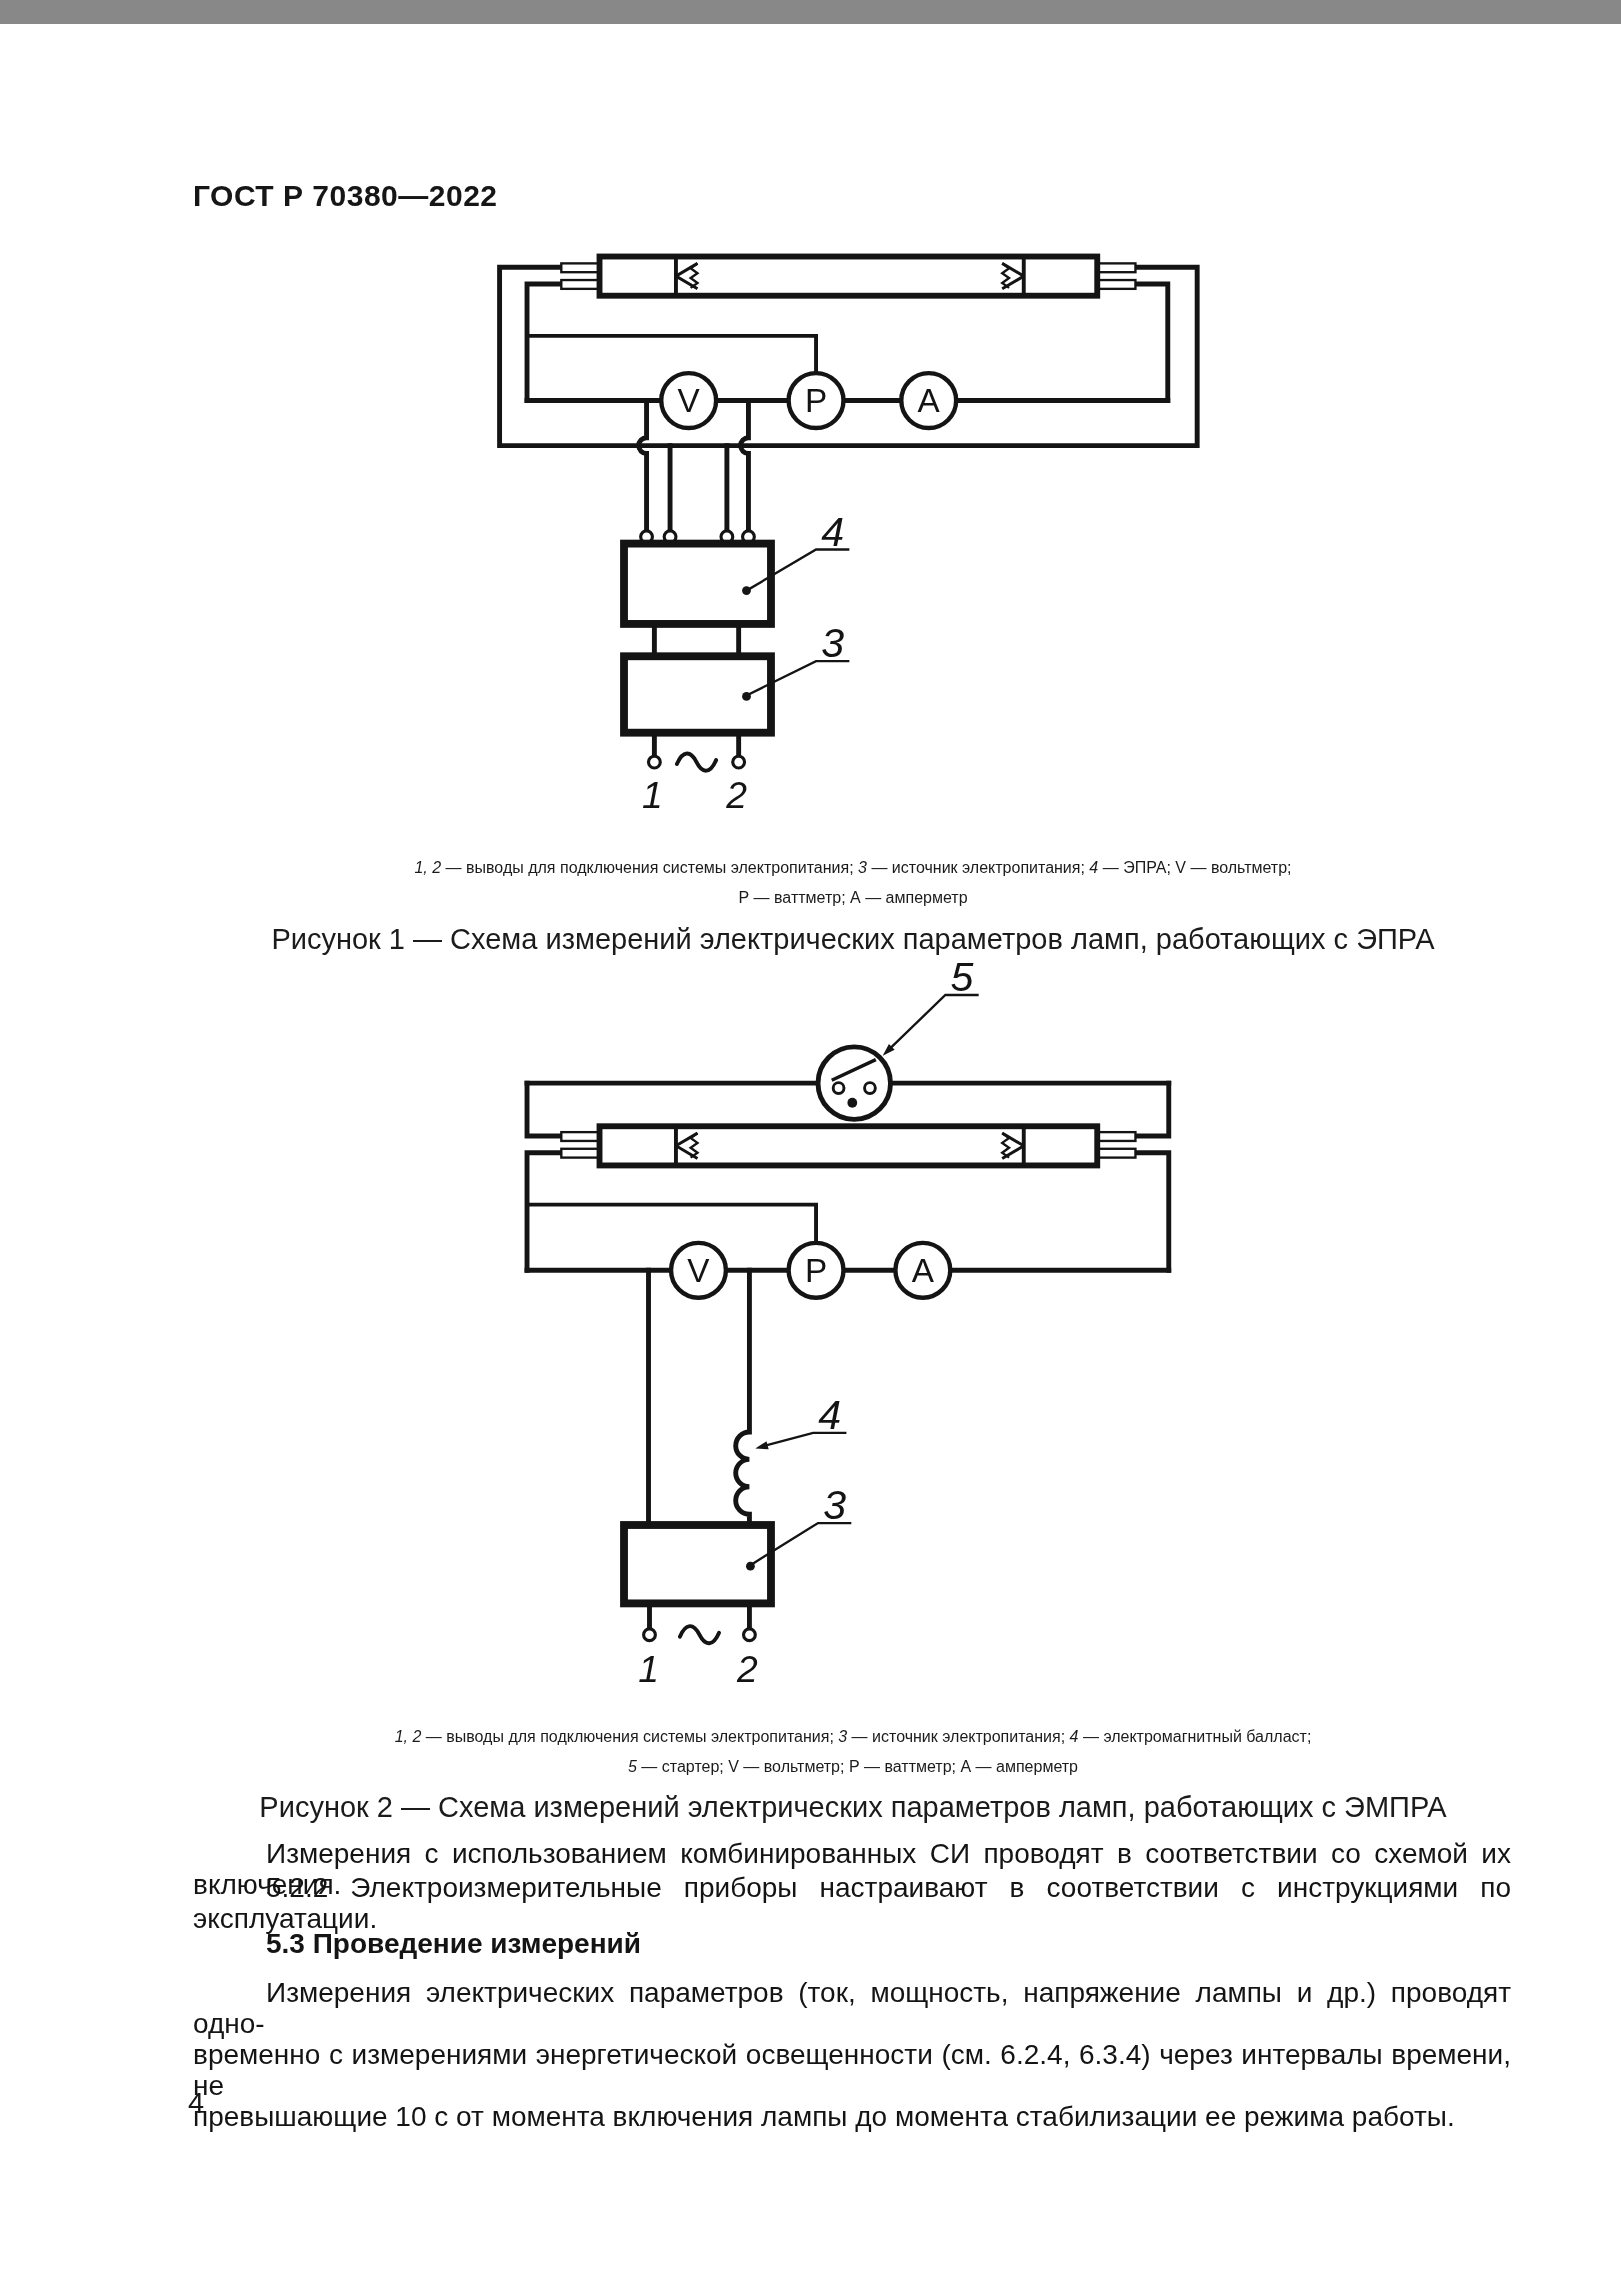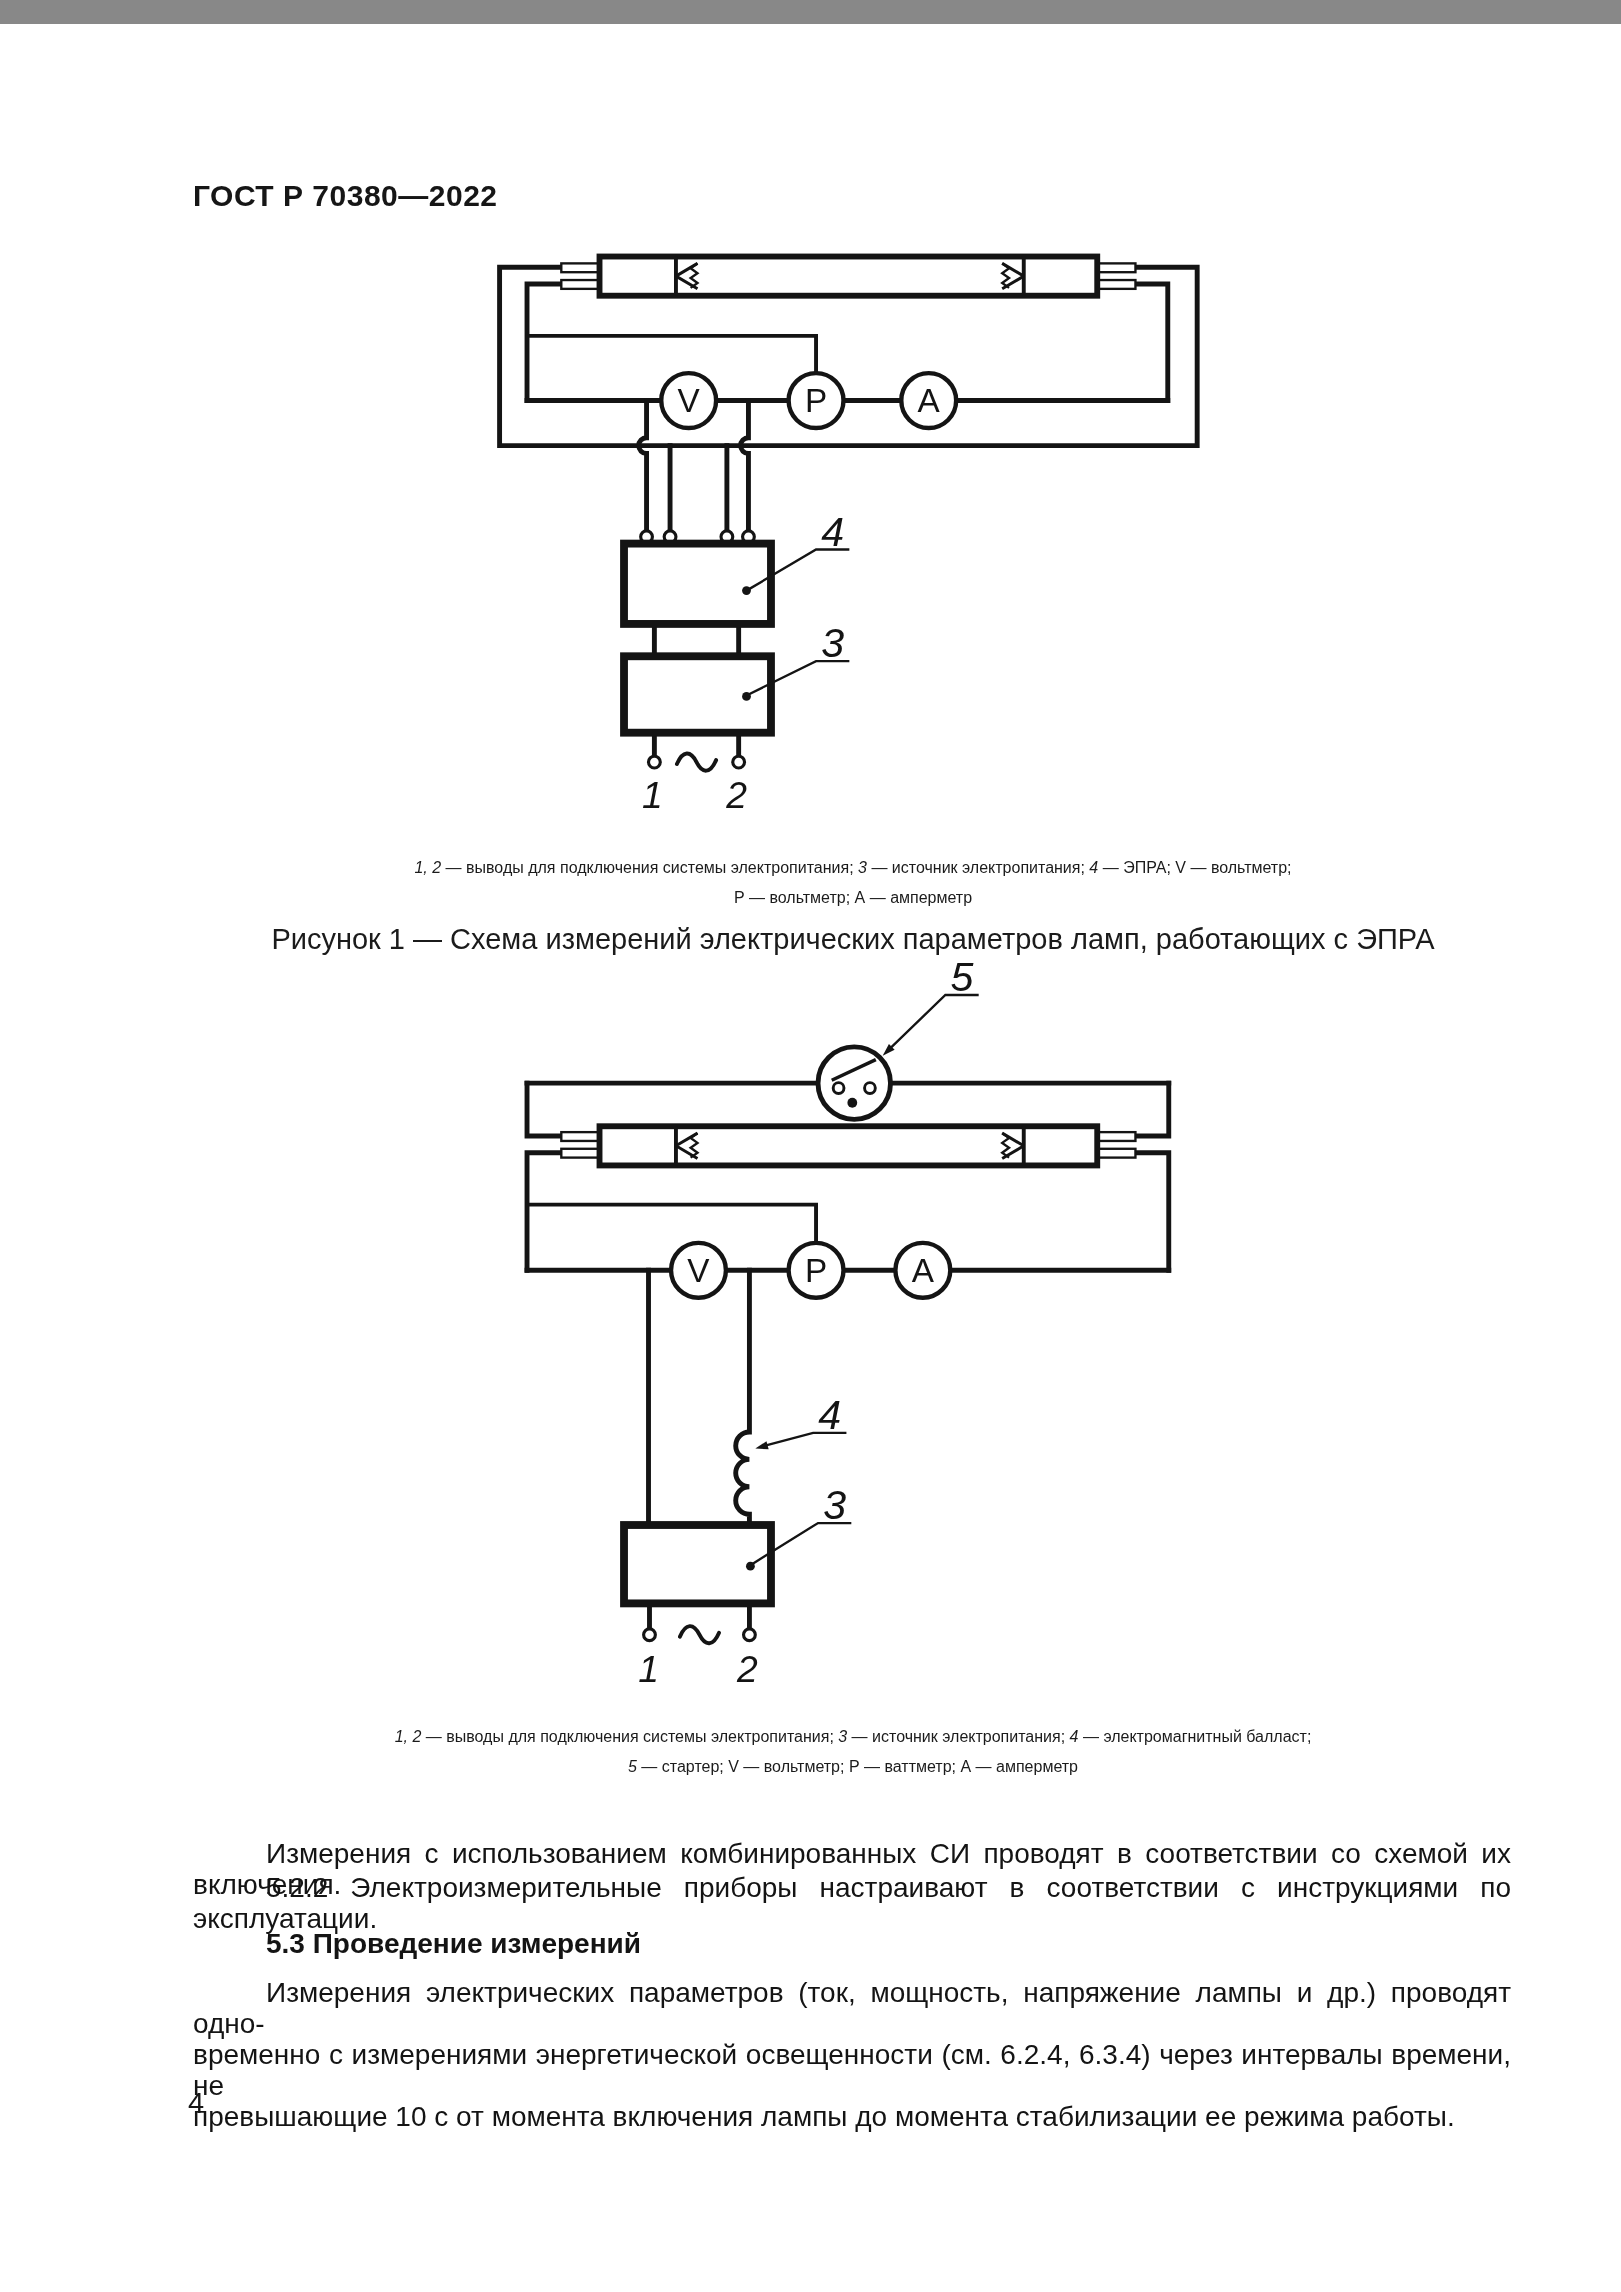--- a/index.html
+++ b/index.html
@@ -112,21 +112,21 @@
       <circle cx="668" cy="753" r="6" fill="#ffffff" stroke="#141414" stroke-width="3.2"></circle>
       <circle cx="754" cy="753" r="6" fill="#ffffff" stroke="#141414" stroke-width="3.2"></circle>
       <path d="M691,755 C697,741 705,741 711,753 C717,765 725,765 731,751" stroke="#141414" stroke-width="4" fill="none" stroke-linecap="round"></path>
       <text class="term-num" x="666" y="800" text-anchor="middle">1</text>
       <text class="term-num" x="752" y="800" text-anchor="middle">2</text>
     </g>
   </svg>
 
   <div class="abs caption-block" style="top:829px;">
     <div><span style="font-style: italic;">1, 2</span><span> — выводы для подключения системы электропитания; </span><span style="font-style: italic;">3</span><span> — источник электропитания; </span><span style="font-style: italic;">4</span><span> — ЭПРА; V — вольтметр;</span></div>
-    <div><span>Р — вольтметр; А — амперметр</span></div>
+    <div><span>Р — ваттметр; А — амперметр</span></div>
   </div>
   <div class="abs figure-title" style="top:899px;">Рисунок 1 — Схема измерений электрических параметров ламп, работающих с ЭПРА</div>
 
   <svg style="left:431px;top:921px;" width="823" height="774" viewBox="440 940 840 790">
     <g stroke="#141414" fill="none" stroke-linecap="square">
 
       <line x1="538" y1="1081" x2="835" y2="1081" stroke-width="5"></line>
       <line x1="909" y1="1081" x2="1193" y2="1081" stroke-width="5"></line>
       <polyline points="538,1081 538,1135 573,1135" stroke-width="5"></polyline>
       <polyline points="1193,1081 1193,1135 1159,1135" stroke-width="5"></polyline>
@@ -213,20 +213,21 @@
       <path d="M694,1646 C700,1632 708,1632 714,1644 C720,1656 728,1656 734,1642" stroke="#141414" stroke-width="4" fill="none" stroke-linecap="round"></path>
       <text class="term-num" x="662" y="1692" text-anchor="middle">1</text>
       <text class="term-num" x="763" y="1692" text-anchor="middle">2</text>
     </g>
   </svg>
 
   <div class="abs caption-block" style="top:1698px;">
     <div><span style="font-style: italic;">1, 2</span><span> — выводы для подключения системы электропитания; </span><span style="font-style: italic;">3</span><span> — источник электропитания; </span><span style="font-style: italic;">4</span><span> — электромагнитный балласт;</span></div>
     <div><span style="font-style: italic;">5</span><span> — стартер; V — вольтметр; Р — ваттметр; А — амперметр</span></div>
   </div>
+  <div class="abs figure-title" style="top:1767px;">Рисунок 2 — Схема измерений электрических параметров ламп, работающих с ЭМПРА</div>
 
   <div class="abs body-line jfull indent" style="top:1814px;">Измерения с использованием комбинированных СИ проводят в соответствии со схемой их включения.</div>
   <div class="abs body-line jfull indent" style="top:1848px;">5.2.2  Электроизмерительные приборы настраивают в соответствии с инструкциями по эксплуатации.</div>
   <div class="abs body-line bold indent" style="top:1904px;">5.3  Проведение измерений</div>
   <div class="abs body-line" style="top:1953px;">
     <div class="jfull indent">Измерения электрических параметров (ток, мощность, напряжение лампы и др.) проводят одно-</div>
     <div class="jfull">временно с измерениями энергетической освещенности (см. 6.2.4, 6.3.4) через интервалы времени, не</div>
     <div>превышающие 10 с от момента включения лампы до момента стабилизации ее режима работы.</div>
   </div>
 

